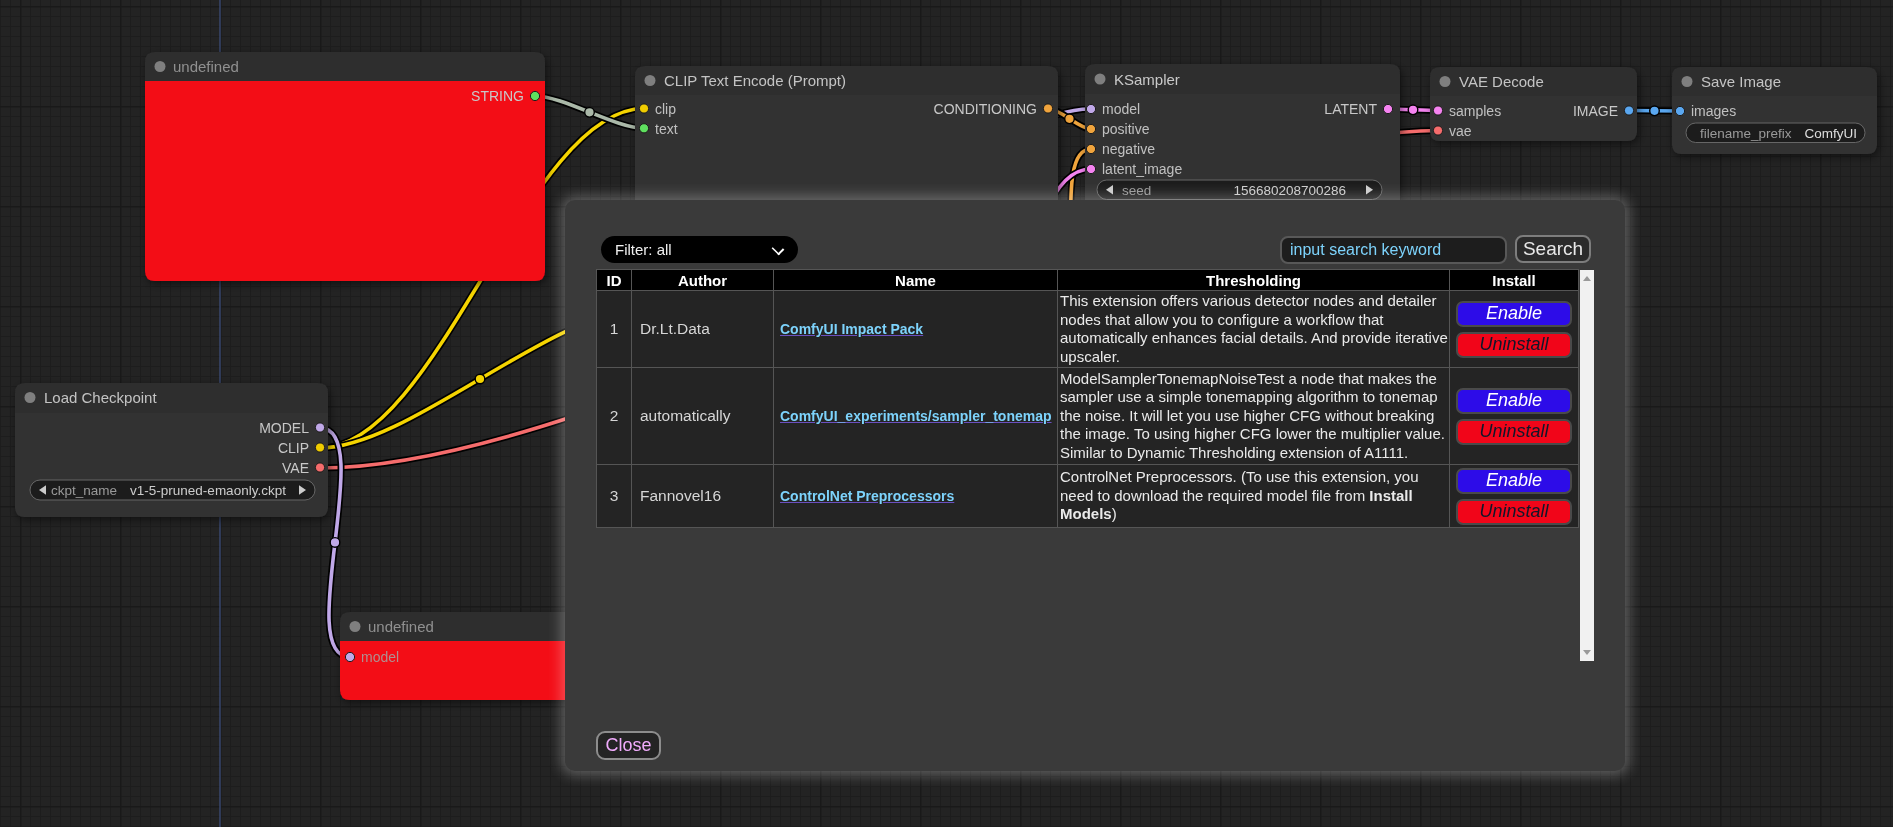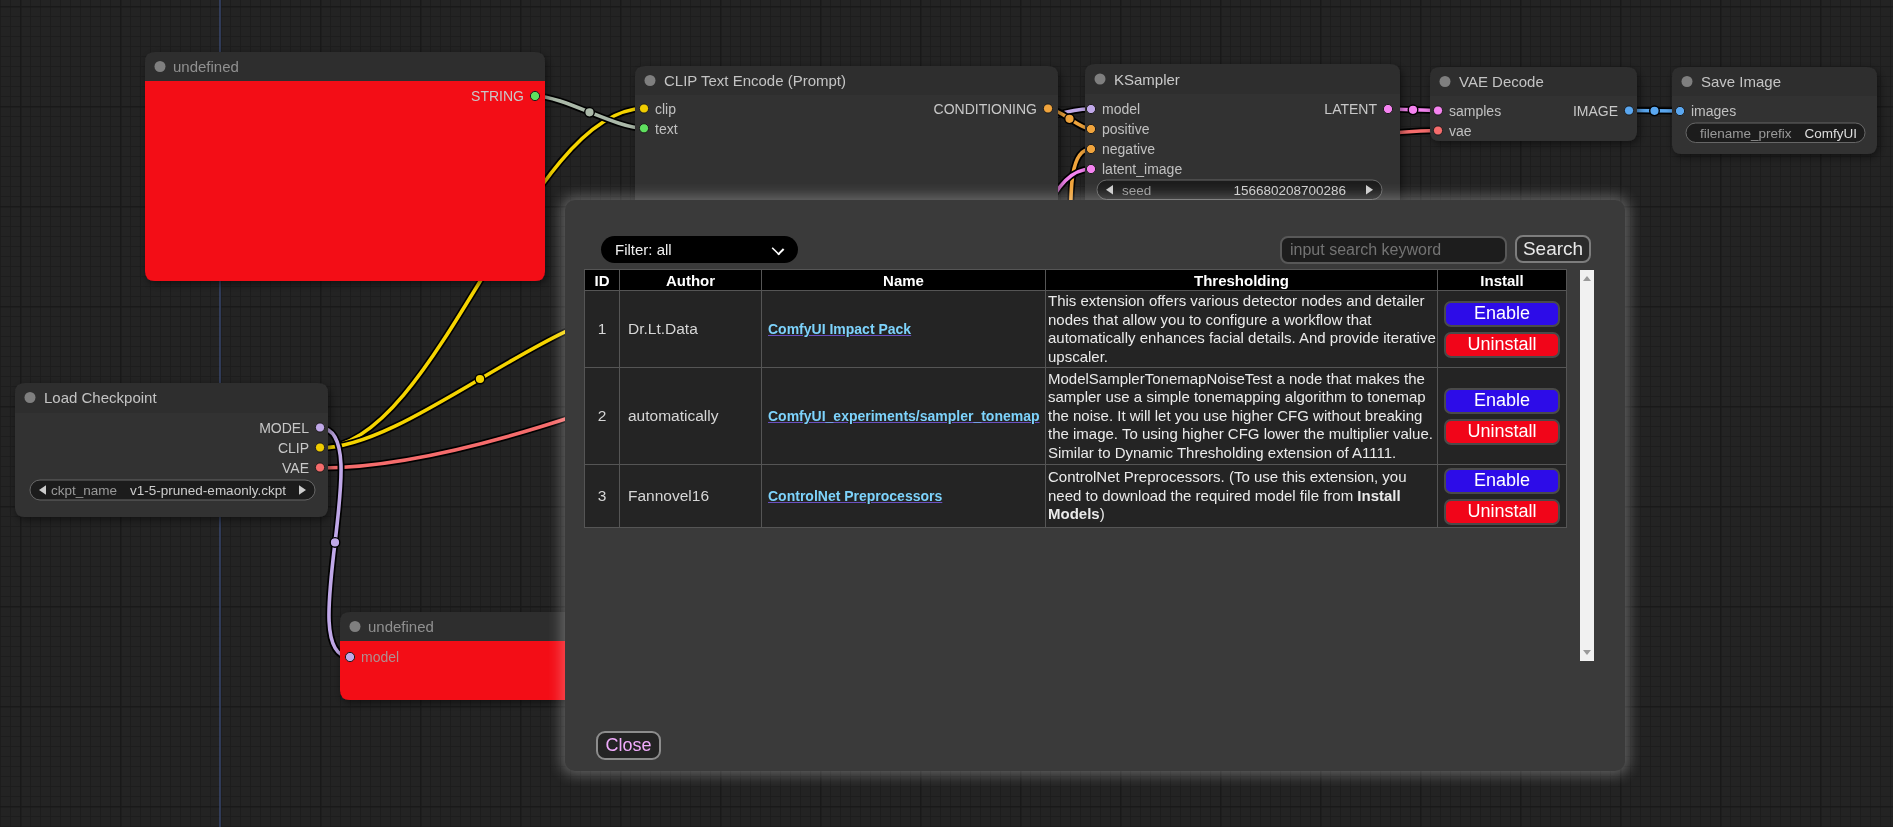--- a/index.html
+++ b/index.html
@@ -5,39 +5,39 @@
   html,body{margin:0;padding:0;width:1893px;height:827px;overflow:hidden;background:#242424;
     font-family:"Liberation Sans", sans-serif;}
   #stage{position:relative;width:1893px;height:827px;}
   #cv{position:absolute;left:0;top:0;}
   #dlg{position:absolute;left:565px;top:200px;width:1060px;height:571px;background:#3a3a3a;
     border-radius:10px;box-shadow:0 0 14px 4px rgba(255,255,255,0.28);}
   #filterSel{position:absolute;left:36px;top:36px;width:197px;height:27px;background:#000;color:#f0f0f0;
     border-radius:13.5px;font-size:15px;line-height:27px;padding-left:14px;box-sizing:border-box;}
   #filterSel .chev{position:absolute;right:15px;top:8px;width:8px;height:8px;border-right:2.2px solid #fff;border-bottom:2.2px solid #fff;transform:rotate(45deg) scale(1,.8);}
   #searchIn{position:absolute;left:715px;top:36px;width:227px;height:28px;background:#1d1d1d;
-    border:2px solid #585858;border-radius:8px;box-sizing:border-box;color:#737373;font-size:16px;
+    border:2px solid #585858;border-radius:8px;box-sizing:border-box;color:#7dd3fc;font-size:16px;
     line-height:24px;padding-left:8px;}
   #searchBtn{position:absolute;left:950px;top:35px;width:76px;height:28px;background:#2b2b2b;
     border:2px solid #7d7d7d;border-radius:8px;box-sizing:border-box;color:#e8e8e8;font-size:19px;
     line-height:24px;text-align:center;}
-  #grid{position:absolute;left:19px;top:69px;width:870px;}
+  #grid{position:absolute;left:31px;top:69px;width:870px;}
   table.x{border-collapse:collapse;width:983px;table-layout:fixed;}
   table.x th, table.x td{border:1px solid #555;overflow:hidden;}
   table.x th{background:#000;color:#fff;font-size:15px;font-weight:bold;height:20px;padding:0;}
   table.x td{background:#242424;color:#d6d6d6;font-size:15.5px;vertical-align:middle;padding:0;}
   table.x td.idc{text-align:center;}
   table.x td.auth{padding-left:8px;}
   table.x td.namec{padding-left:6px;white-space:nowrap;font-size:14px;}
   table.x td.namec a{color:#7dd3fc;font-weight:bold;text-decoration:underline;text-decoration-color:#6a4fc0;}
   table.x td.desc{color:#eaeaea;line-height:18.5px;padding:0 0 0 2px;font-size:15px;}
   .btn{display:block;width:116px;height:26px;margin:2.5px auto;border-radius:7px;border:2px solid #4a4a4a;
-    box-sizing:border-box;color:#fff;font-size:18px;text-align:center;line-height:21px;}
+    box-sizing:border-box;color:#fff;font-size:18px;text-align:center;line-height:21px;font-style:italic;}
   .en{background:#2d0ce8;}
-  .un{background:#f10519;color:#ffffff;}
+  .un{background:#f10519;color:#0f172a;}
   .btn + .btn{margin-top:5px;}
   #sbar{position:absolute;left:1015px;top:70px;width:14px;height:391px;background:#f1f1f1;}
   #sbar .up{position:absolute;left:3px;top:6px;width:0;height:0;border-left:4px solid transparent;
     border-right:4px solid transparent;border-bottom:5px solid #9a9a9a;}
   #sbar .dn{position:absolute;left:3px;bottom:6px;width:0;height:0;border-left:4px solid transparent;
     border-right:4px solid transparent;border-top:5px solid #9a9a9a;}
   #closeBtn{position:absolute;left:31px;top:531px;width:65px;height:29px;background:#242424;
     border:2px solid #8d8d8d;border-radius:9px;box-sizing:border-box;color:#f0abfc;font-size:18px;
     text-align:center;line-height:24px;}
 </style>

